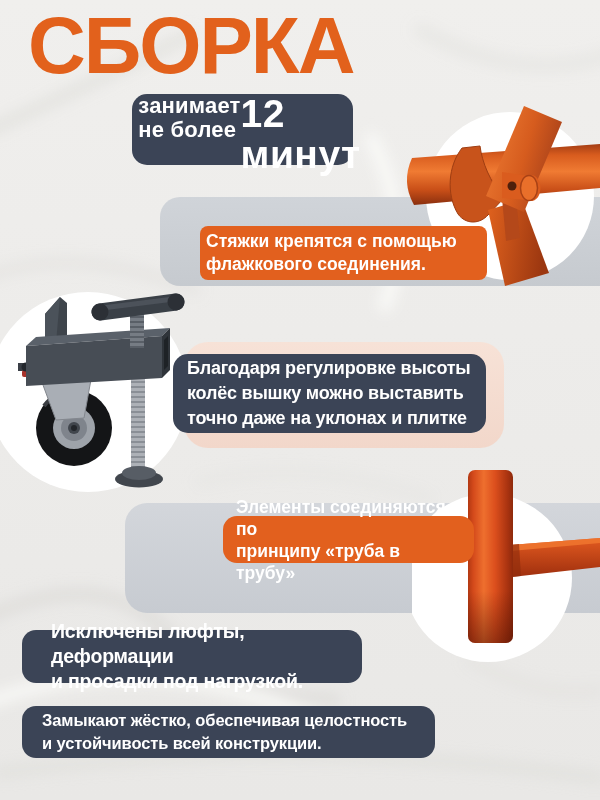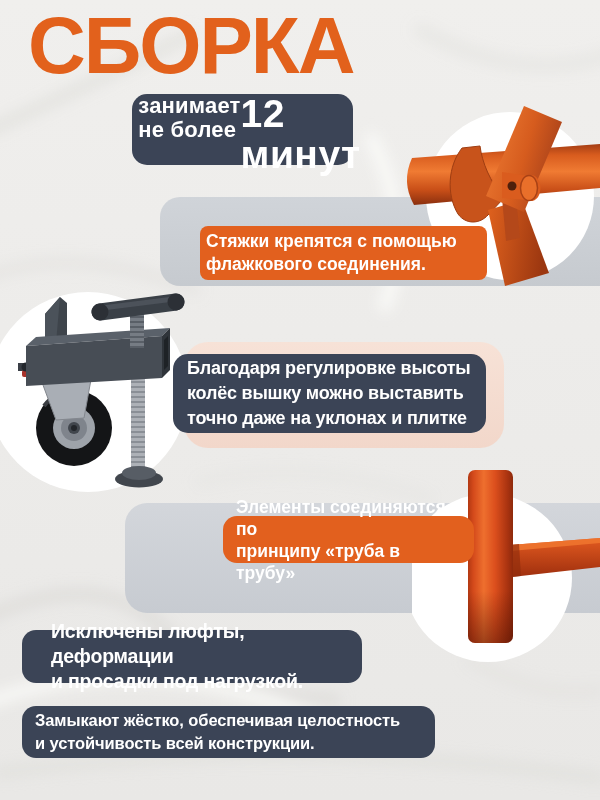--- a/index.html
+++ b/index.html
@@ -65,21 +65,21 @@
   .callout.slate  { background:#3B4456; }
   .c1 { left:200px; top:226px; width:287px; height:54px; border-radius:8px;
         font-size:17.5px; line-height:23px; padding:0 6px; }
   .c2 { left:173px; top:354px; width:313px; height:79px; border-radius:15px;
         font-size:18px; line-height:25px; padding:0 14px; letter-spacing:-.2px; }
   .c3 { left:217px; top:516px; width:251px; height:47px; border-radius:14px;
         font-size:17.5px; line-height:22px; padding:0 13px;margin-left:6px; }
   .f1 { left:22px; top:630px; width:340px; height:53px; border-radius:14px;
         font-size:19.5px; line-height:25px; padding:0 29px; letter-spacing:-.2px; }
   .f2 { left:22px; top:706px; width:413px; height:52px; border-radius:14px;
-        font-size:16.5px; line-height:23px; padding:0 13px; letter-spacing:-.1px; }
+        font-size:16.5px; line-height:23px; padding:0 20px; letter-spacing:-.1px; }
 </style>
 </head>
 <body>
 
 <div class="canvas">
 
   <svg class="texture" width="600" height="800" viewBox="0 0 600 800">
     <defs>
         <filter id="soft" x="-50%" y="-50%" width="200%" height="200%">
           <feGaussianBlur stdDeviation="7"></feGaussianBlur>

